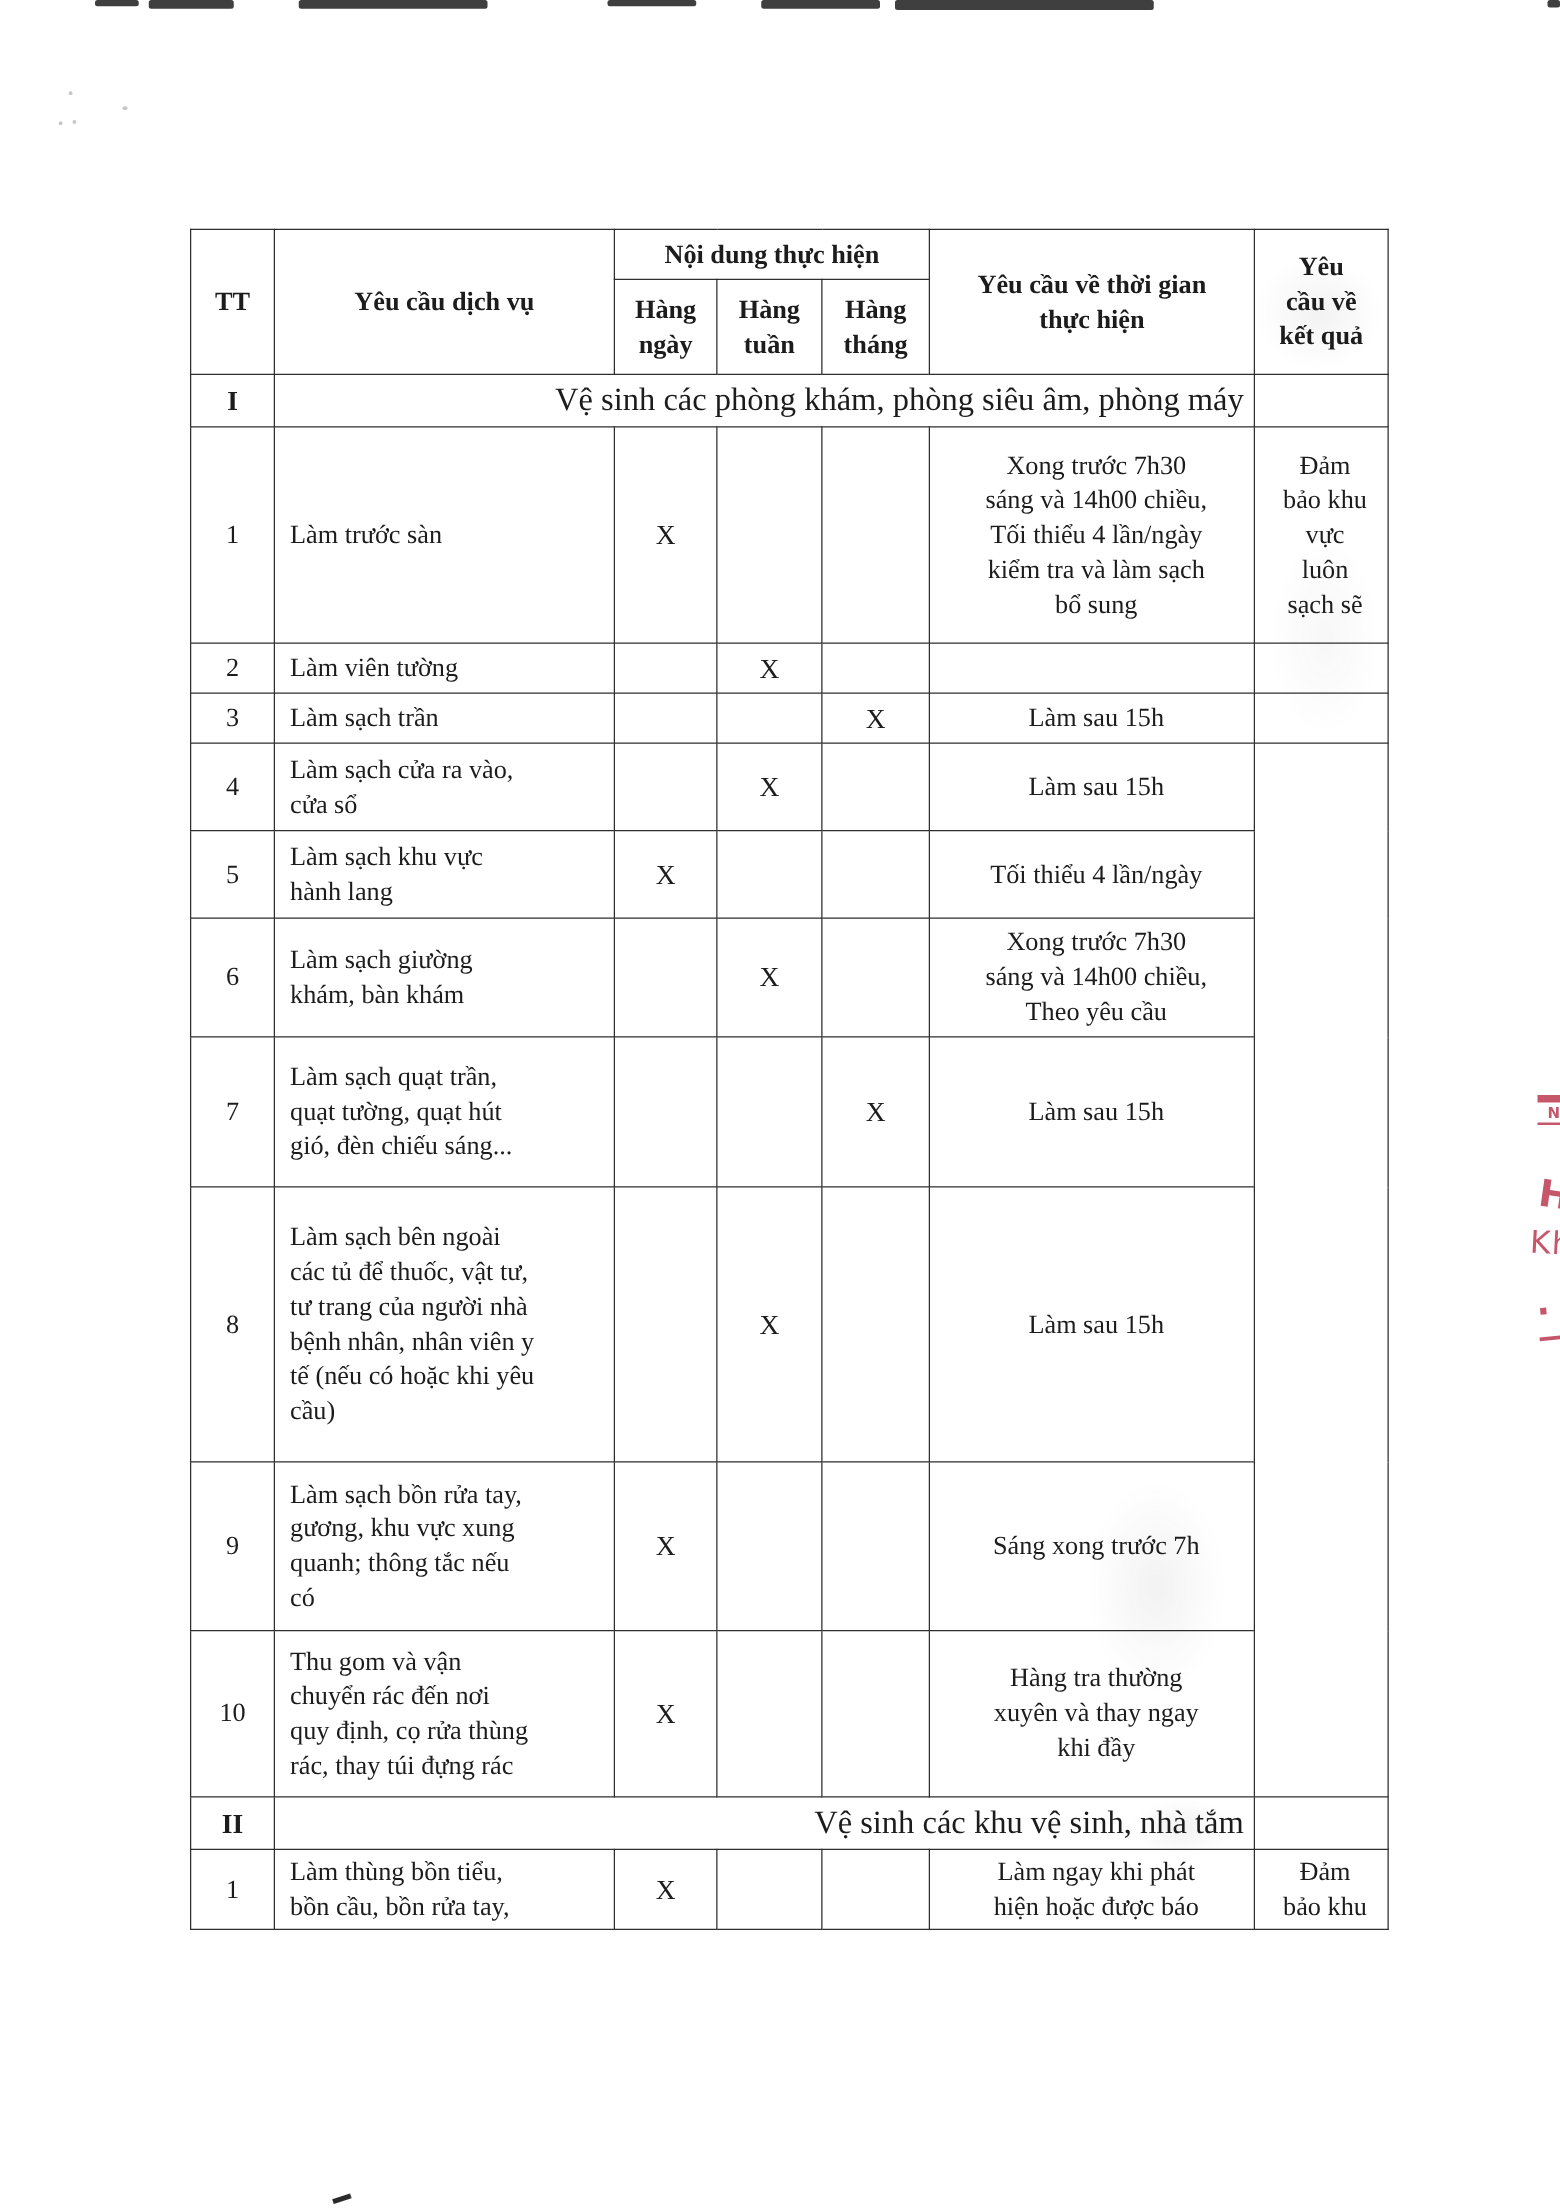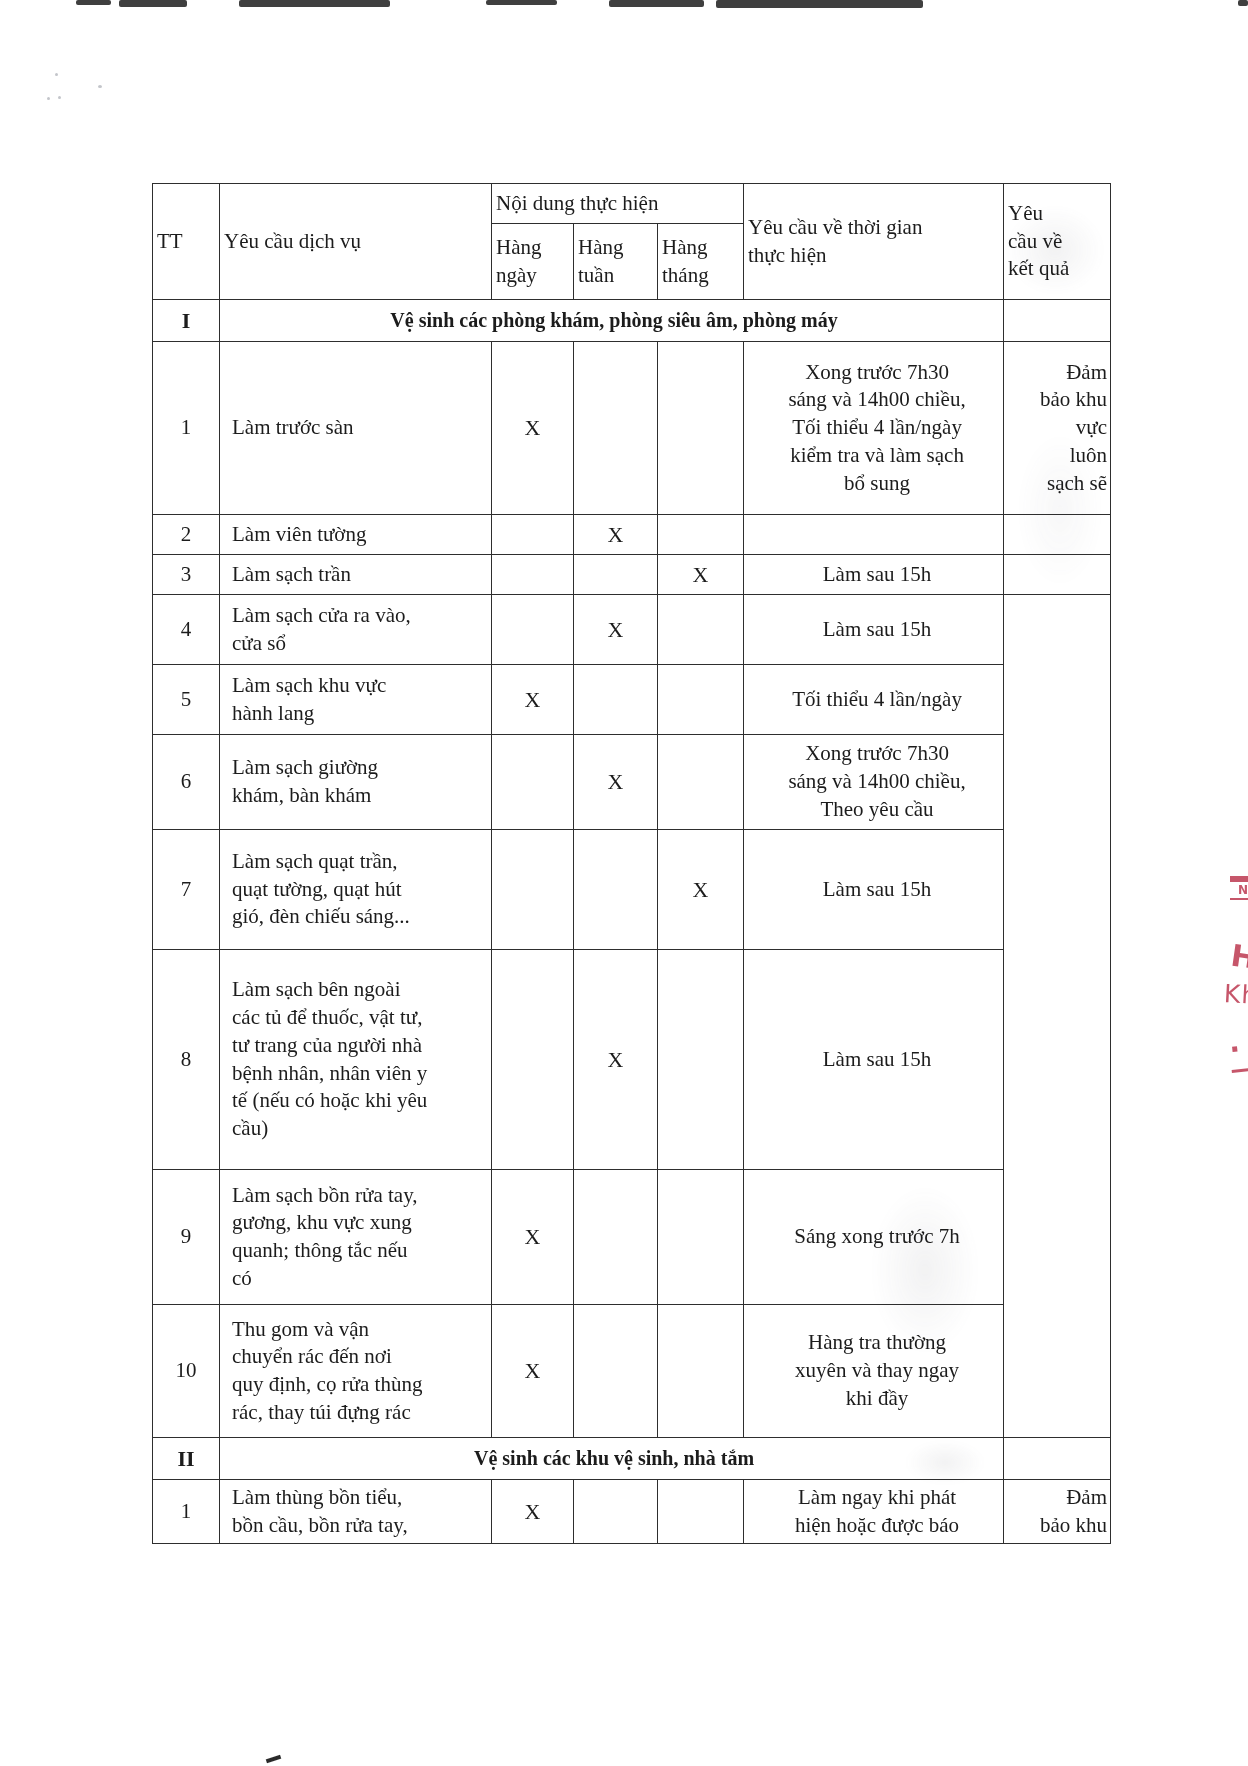--- a/index.html
+++ b/index.html
@@ -12,32 +12,32 @@
 
   
   table.svc{
     position:absolute;left:152px;top:183px;width:958px;
     border-collapse:collapse;table-layout:fixed;
     font-size:21px;line-height:1.32;color:#1c1c1c;
   }
   table.svc th,table.svc td{
     border:1px solid #2e2e2e;vertical-align:middle;overflow:hidden;
   }
-  table.svc thead th{font-weight:normal;text-align:left;padding:2px 4px}
+  table.svc thead th{font-weight:bold;text-align:center;padding:2px 4px}
   thead tr.h1{height:40px}
   thead tr.h2{height:76px}
   .pre{white-space:pre-line}
   td.c-tt{text-align:center;padding:2px}
   td.c-service{text-align:left;padding:4px 6px 4px 12px;white-space:pre-line}
   td.c-x{text-align:center;font-size:22px}
   td.c-time{text-align:center;padding:4px 6px 4px 13px;white-space:pre-line}
-  td.c-result{text-align:right;padding:4px 3px 4px 9px;white-space:pre-line}
+  td.c-result{text-align:center;padding:4px 3px 4px 9px;white-space:pre-line}
   tr.section-row{height:42px}
   tr.section-row td.c-tt{font-weight:bold;font-size:22px}
-  td.c-section{font-weight:bold;text-align:center;padding:2px 8px 2px 13px;font-size:20px}
+  td.c-section{font-weight:normal;text-align:right;padding:2px 8px 2px 13px;font-size:26px}
 
   
   .tm{position:absolute;top:0;height:6px;background:#151515;opacity:.82;border-radius:2px;filter:blur(.4px)}
   .pd{position:absolute;width:3px;height:3px;background:#a9acb4;border-radius:50%;opacity:.7}
   .bleed{position:absolute;background:radial-gradient(ellipse at center,rgba(90,90,100,.08),rgba(90,90,100,0) 70%);filter:blur(2px)}
   .bottom-dash{position:absolute;left:266px;top:1757px;width:15px;height:4px;background:#2a2a2a;transform:rotate(-18deg);filter:blur(.4px)}
 
   
   .ann{position:absolute;color:#bf3f56;font-family:"DejaVu Sans",sans-serif;opacity:.88}
   .a-nbar{left:1230px;top:876px;width:26px;text-align:center;font-size:12px;font-weight:bold;

